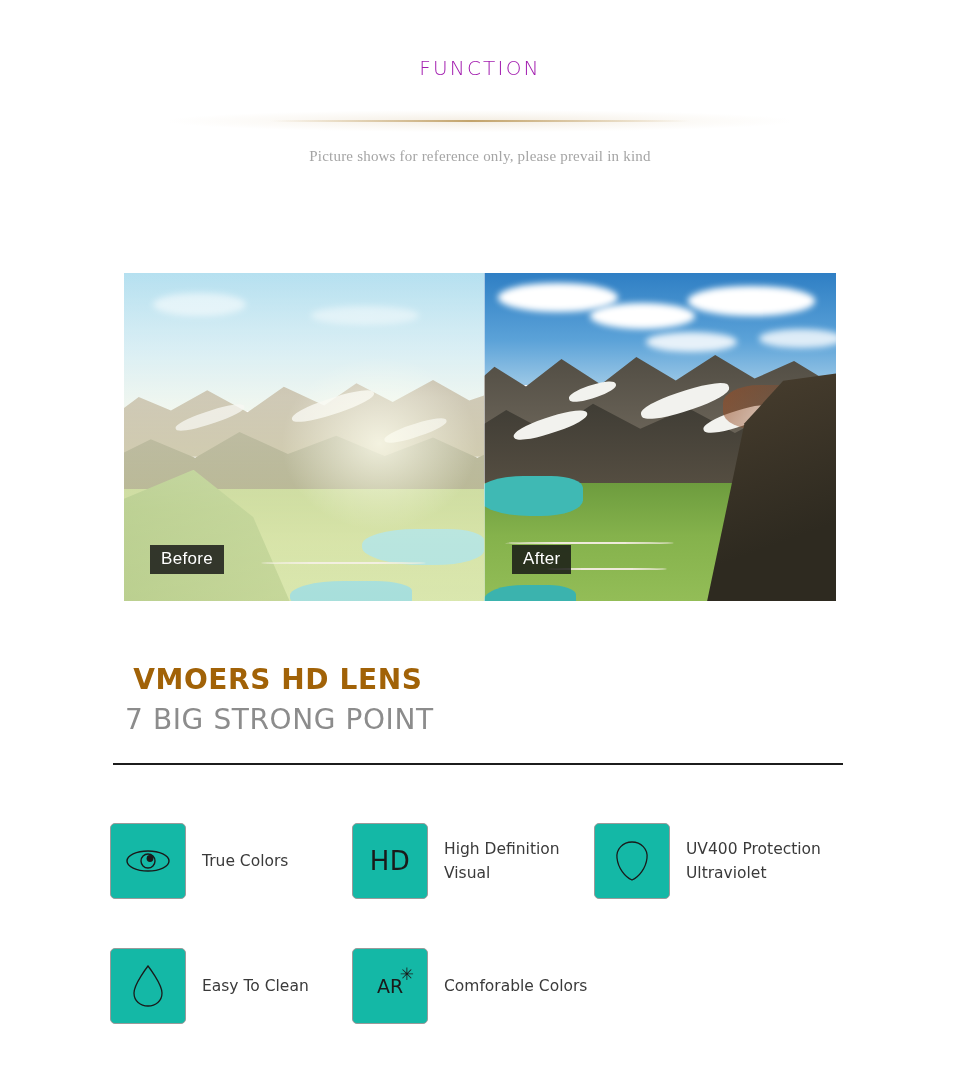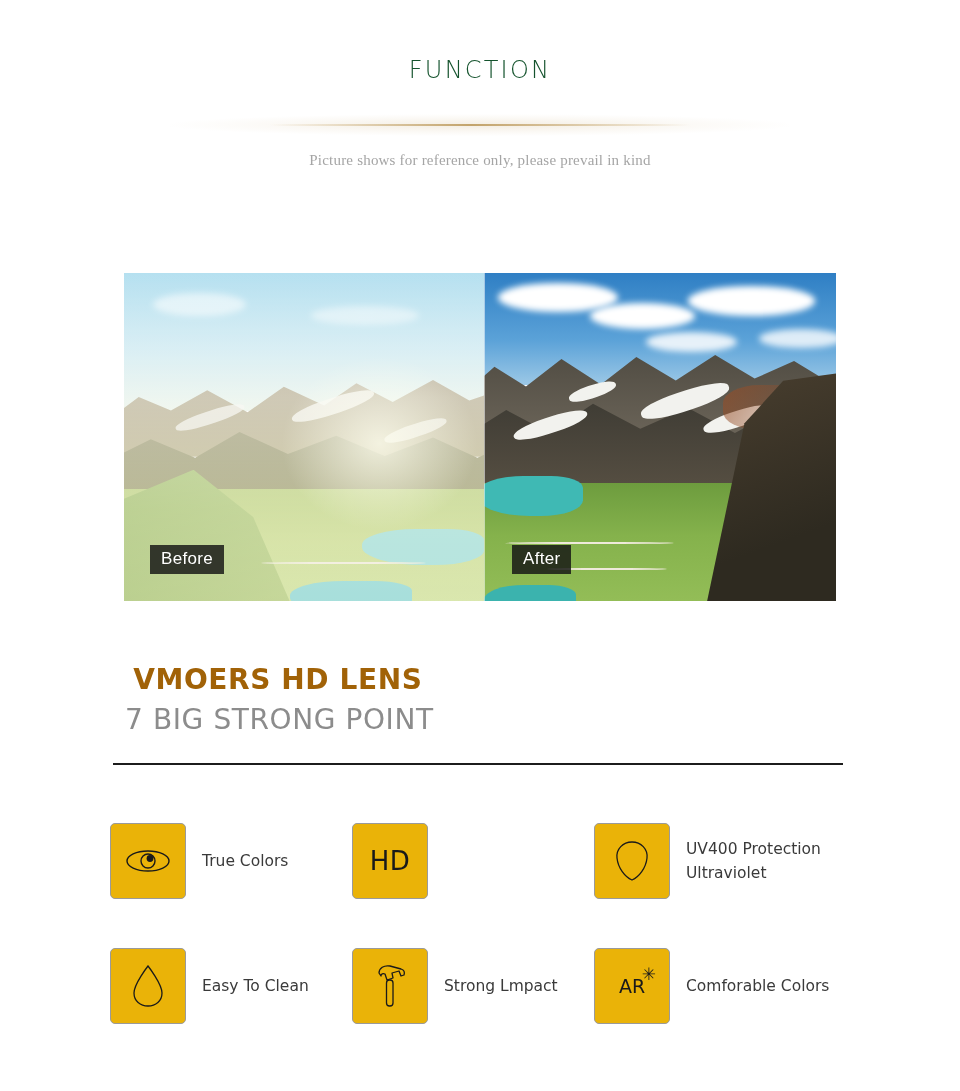--- a/index.html
+++ b/index.html
@@ -15,24 +15,24 @@
   }
 
   
   .header {
     padding-top: 58px;
     text-align: center;
   }
 
   .page-title {
     font-family: "DejaVu Sans", sans-serif;
-    font-size: 24px;
+    font-size: 20px;
     font-weight: 300;
     letter-spacing: 2.2px;
-    color: #14532d;
+    color: #a21caf;
     line-height: 1;
   }
 
   .divider-wrap {
     margin-top: 42px;
     height: 3px;
     position: relative;
   }
 
   .divider-gold {
@@ -286,21 +286,21 @@
 
   .icon-box {
     width: 76px;
     height: 76px;
     min-width: 76px;
     border: 1px solid #9a9a9a;
     border-radius: 5px;
     display: flex;
     align-items: center;
     justify-content: center;
-    background: #eab308;
+    background: #14b8a6;
   }
 
   .icon-text {
     font-family: "DejaVu Sans", sans-serif;
     font-size: 26px;
     font-weight: 400;
     color: #1a1a1a;
     letter-spacing: 0.5px;
   }
   .icon-text.ar {
@@ -406,20 +406,22 @@
           <circle cx="25" cy="12.5" r="3.4" fill="#1a1a1a"></circle>
         </svg>
       </div>
       <div class="feature-label">True Colors</div>
     </div>
 
     <div class="feature">
       <div class="icon-box">
         <span class="icon-text">HD</span>
       </div>
+      <div class="feature-label">High Definition
+Visual</div>
     </div>
 
     <div class="feature">
       <div class="icon-box">
         <svg width="40" height="46" viewBox="0 0 40 46">
           <path d="M20 4 C29 4 36 11 35 20 C34 30 27 39 20 42 C13 39 6 30 5 20 C4 11 11 4 20 4 Z" fill="none" stroke="#1a1a1a" stroke-width="1.3"></path>
         </svg>
       </div>
       <div class="feature-label">UV400 Protection
 Ultraviolet</div>
@@ -431,29 +433,20 @@
 
     <div class="feature">
       <div class="icon-box">
         <svg width="40" height="48" viewBox="0 0 40 48">
           <path d="M20 4 C20 4 34 22 34 31 C34 39 27.7 44 20 44 C12.3 44 6 39 6 31 C6 22 20 4 20 4 Z" fill="none" stroke="#1a1a1a" stroke-width="1.3"></path>
         </svg>
       </div>
       <div class="feature-label">Easy To Clean</div>
     </div>
 
-    <div class="feature">
-      <div class="icon-box">
-        <svg width="40" height="52" viewBox="0 0 40 52">
-          <path d="M9 13 C9 8 14 5 20 6 L31 9 C34 10 35 12 34 15 L31 16 L29 11 L22 13 L23 18 L17 20 L15 14 C13 13 11 14 11 16 Z" fill="none" stroke="#1a1a1a" stroke-width="1.3" stroke-linejoin="round"></path>
-          <rect x="16.5" y="20" width="6.5" height="26" rx="3" fill="none" stroke="#1a1a1a" stroke-width="1.3"></rect>
-        </svg>
-      </div>
-      <div class="feature-label">Strong Lmpact</div>
-    </div>
 
     <div class="feature">
       <div class="icon-box">
         <span class="icon-text ar">
           <span>AR</span>
           <span class="spark">✳</span>
         </span>
       </div>
       <div class="feature-label">Comforable Colors</div>
     </div>

